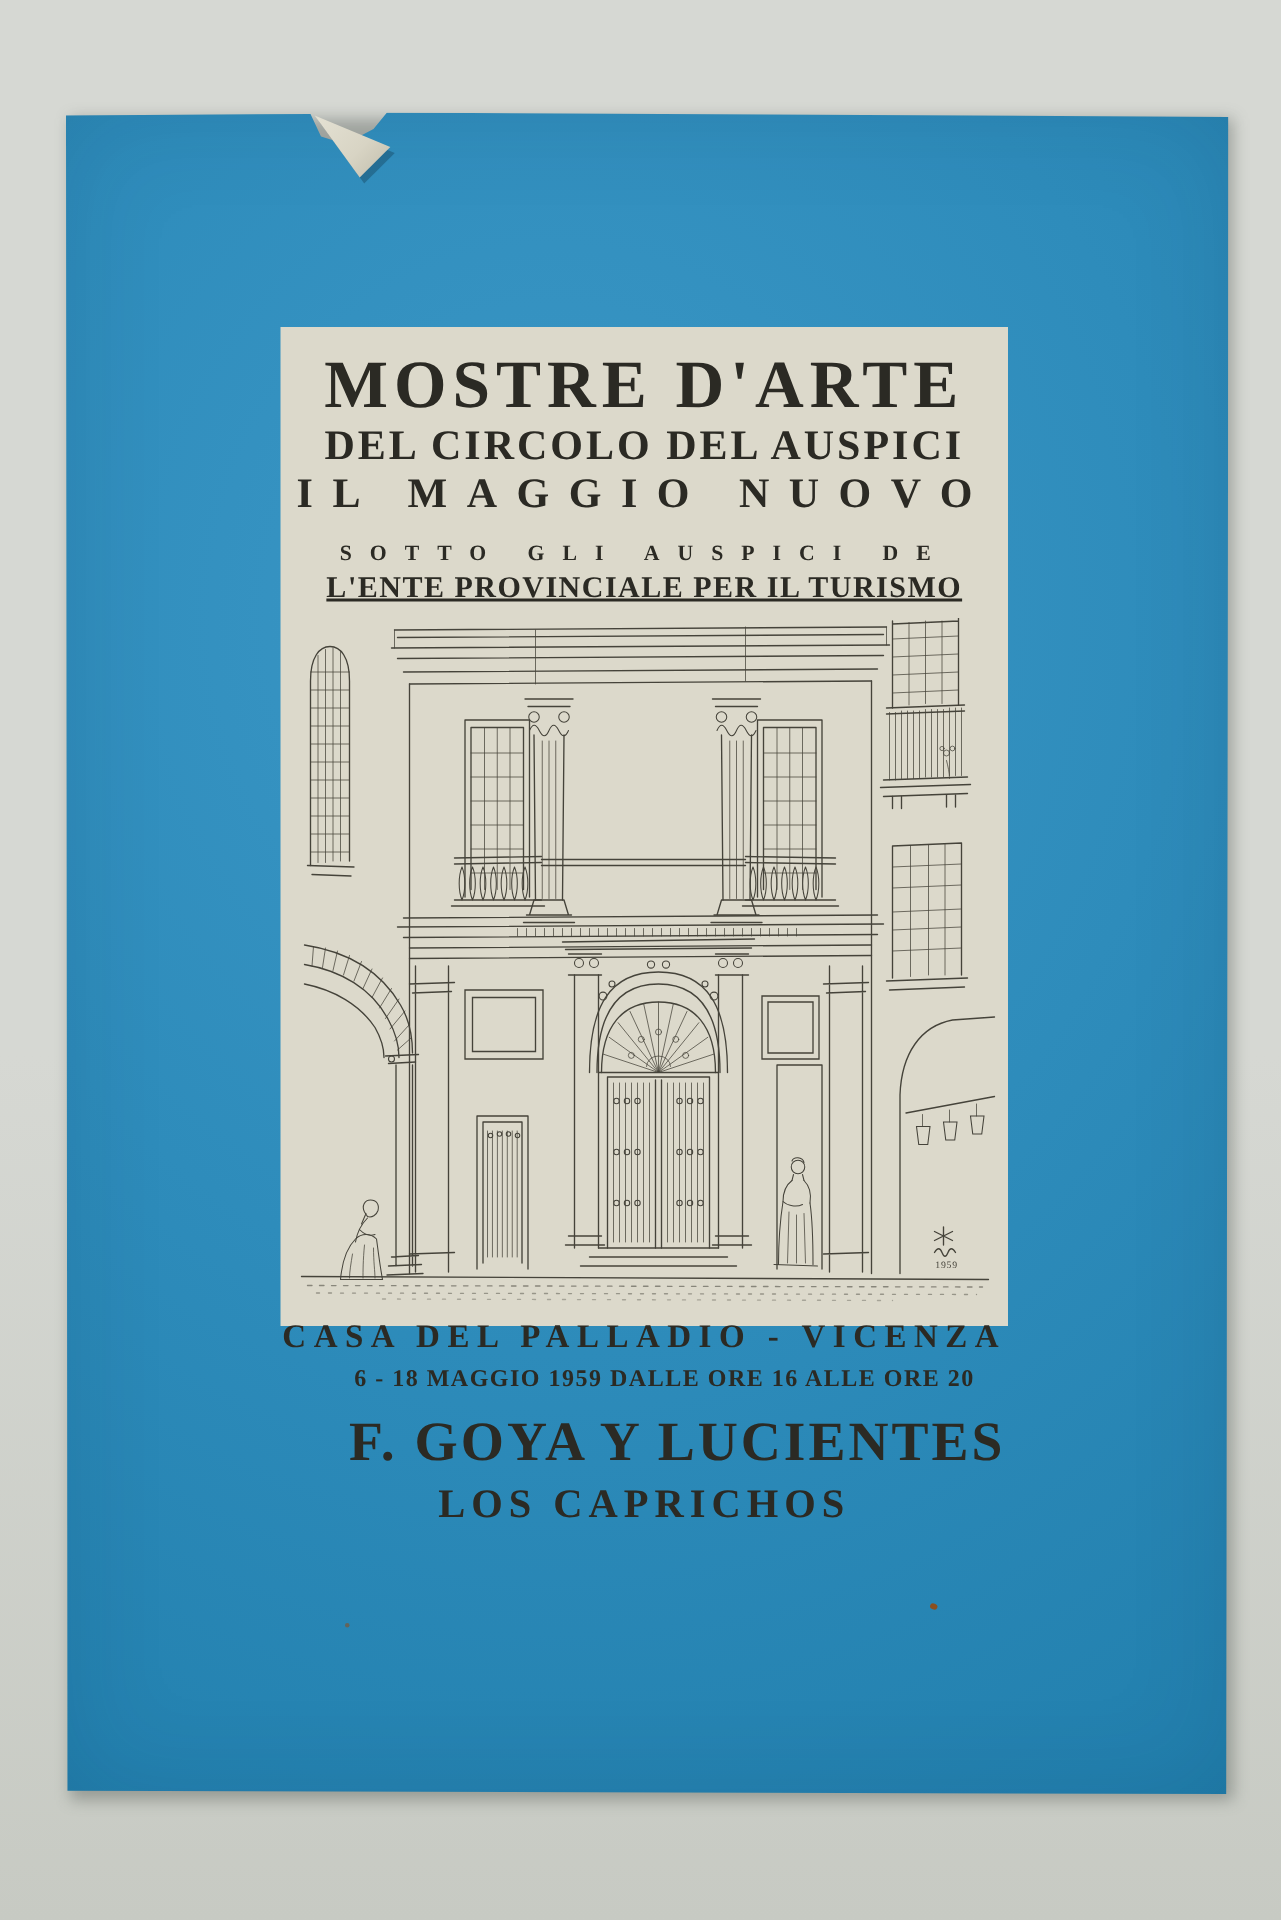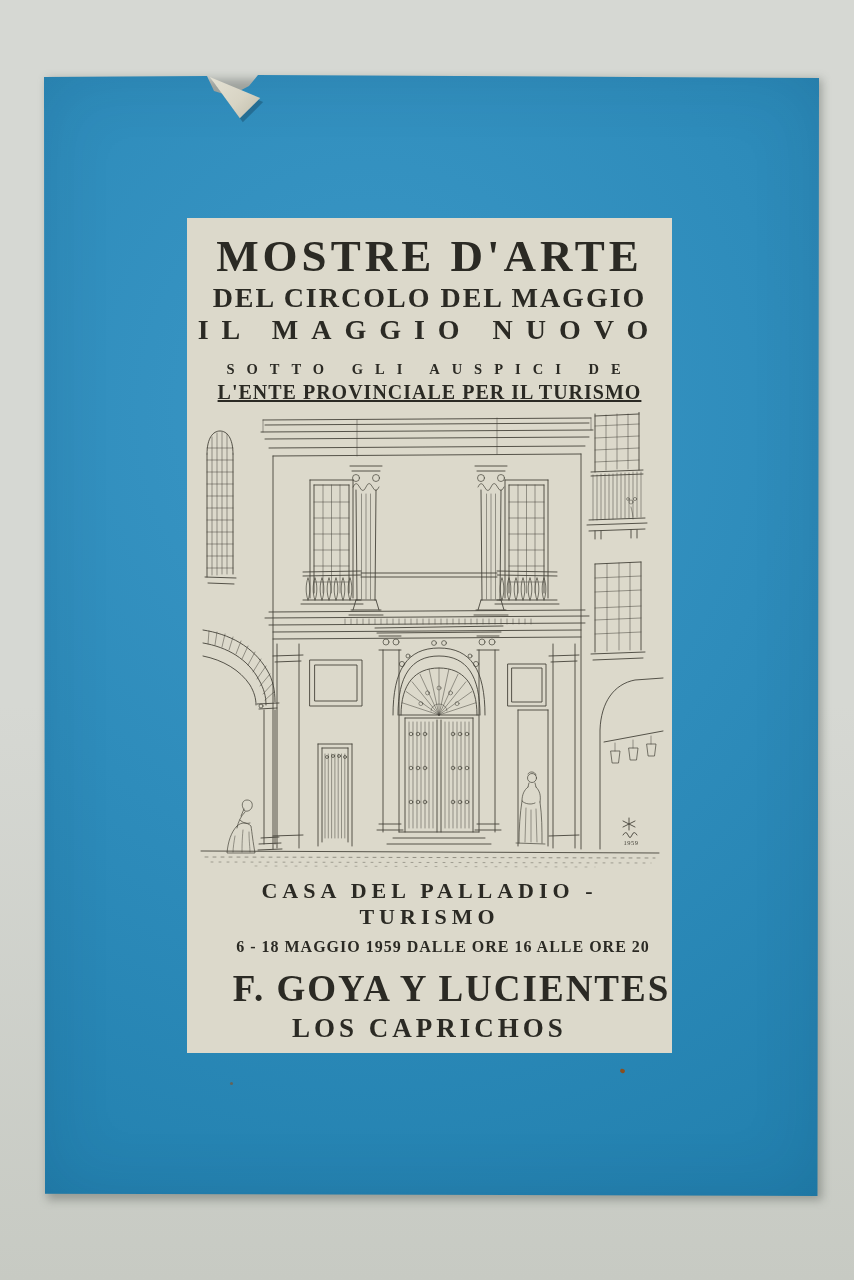--- a/index.html
+++ b/index.html
@@ -29,21 +29,21 @@
     position:absolute;left:208px;top:80px;width:60px;height:46px;
     clip-path:polygon(8% 2%,92% 48%,58% 92%);
     background:rgba(10,40,55,.30);filter:blur(1.5px);
   }
   .flap{
     position:absolute;left:205px;top:76px;width:60px;height:46px;
     clip-path:polygon(8% 2%,92% 48%,58% 92%);
     background:linear-gradient(135deg,#e3e0d2 10%,var(--flap-paper) 55%,#bfbba9 95%);
   }
   .panel{
-    position:absolute;left:143px;top:143px;width:485px;height:835px;
+    position:absolute;left:143px;top:143px;width:485px;height:666px;
     background:var(--panel-cream);
     padding-top:14px;text-align:center;
   }
   .h1{font-size:45px;line-height:1.1;letter-spacing:4px;font-weight:600;}
   .h2{font-size:28px;line-height:1.15;letter-spacing:2px;font-weight:600;}
   .h3{font-size:28px;line-height:1.15;letter-spacing:13px;font-weight:600;}
   .pk{margin-top:14px;font-size:14.5px;line-height:1.3;letter-spacing:12px;font-weight:bold;}
   .pn{font-size:20px;line-height:1.35;letter-spacing:1px;font-weight:bold;text-decoration:underline;}
   .venue{margin-top:8px;font-size:22px;line-height:1.2;letter-spacing:5px;font-weight:600;}
   .sched{margin-top:6px;font-size:16px;line-height:1.2;letter-spacing:1px;font-weight:bold;padding-left:27px;}
@@ -61,21 +61,21 @@
 </style>
 </head>
 <body>
 
 <div class="poster-shadow"></div>
 
 <div class="poster">
   <div class="panel">
 
     <div class="h1">MOSTRE D'ARTE</div>
-    <div class="h2">DEL CIRCOLO DEL MAGGIO</div>
+    <div class="h2">DEL CIRCOLO DEL AUSPICI</div>
     <div class="h3">IL MAGGIO NUOVO</div>
 
     <div class="pk">SOTTO GLI AUSPICI DE</div>
     <div class="pn">L'ENTE PROVINCIALE PER IL TURISMO</div>
 
     <svg class="drawing" width="470" height="458" viewBox="0 0 470 458">
 
       <g class="ln fine">
         <path class="ln" d="M12,42 L12,165 M38,42 L38,162 M12,42 C12,26 18,19 25,19 C32,19 38,26 38,42"></path>
         <path d="M17,25 V163 M22,21 V163 M27,20 V162 M32,22 V162"></path>
@@ -283,21 +283,21 @@
 
       <g>
         <g class="ln" stroke-width=".7">
           <path d="M434,406 V418 M428,409 L440,415 M428,415 L440,409"></path>
           <path d="M428,423 q3,-5 5,0 q2,5 4,0 q2,-5 5,0"></path>
         </g>
         <text class="sig-year" x="436" y="433" text-anchor="middle">1959</text>
       </g>
     </svg>
 
-    <div class="venue">CASA DEL PALLADIO - TURISMO</div>
+    <div class="venue">CASA DEL PALLADIO - VICENZA</div>
     <div class="sched">6 - 18 MAGGIO 1959 DALLE ORE 16 ALLE ORE 20</div>
     <div class="artist">F. GOYA Y LUCIENTES</div>
     <div class="title2">LOS CAPRICHOS</div>
   </div>
 
   <div class="speck speck-1"></div>
   <div class="speck speck-2"></div>
 </div>
 
 <div class="flap-shadow"></div>

